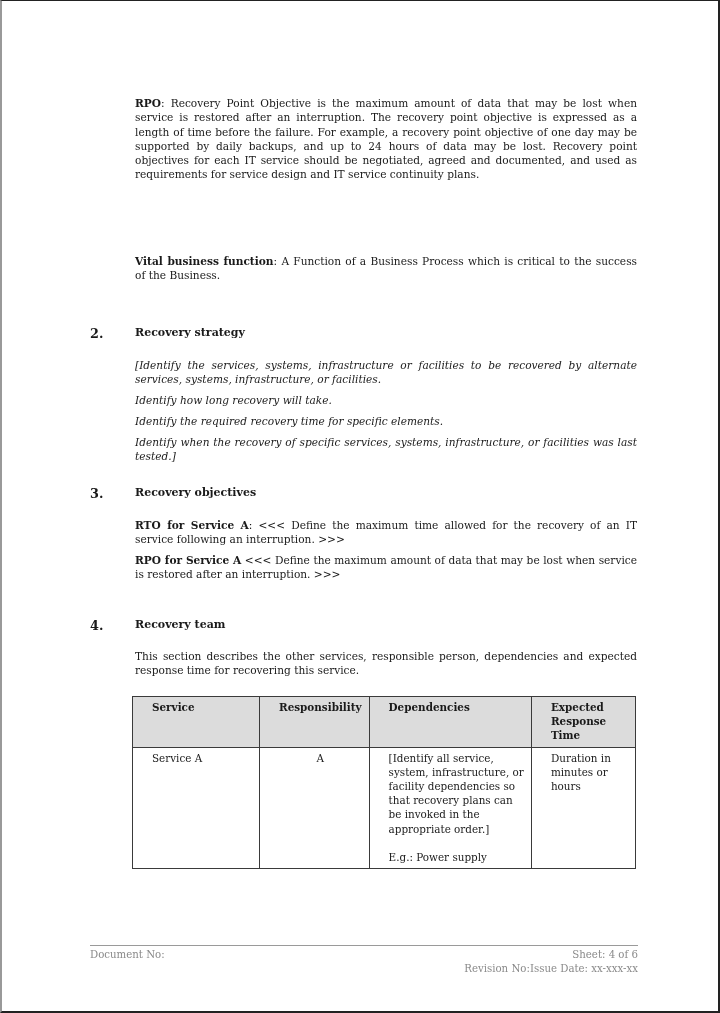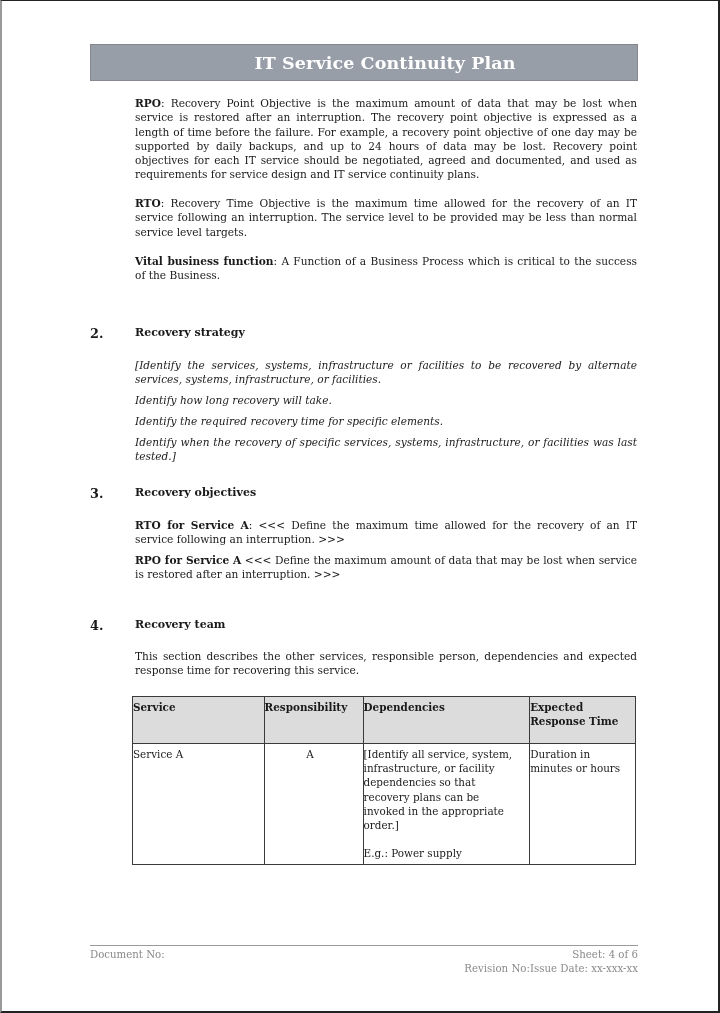--- a/index.html
+++ b/index.html
@@ -50,21 +50,21 @@
     table.team {
       position: absolute; left: 130px; top: 695px; width: 504px;
       border-collapse: collapse;
       font-size: 10.4px; line-height: 14.2px;
       font-family: "DejaVu Serif", serif;
     }
     table.team th, table.team td {
       border: 1.5px solid #3a3a3a;
       vertical-align: top;
       text-align: left;
-      padding: 3px 7px 4px 0;
+      padding: 3px 7px 4px 19px;
     }
     table.team th {
       background: #dcdcdc; font-weight: bold; height: 47px;
     }
     table.team td.center { text-align: center; }
     .footer-line {
       position: absolute; left: 88px; top: 944px; width: 548px; height: 1px;
       background: #9a9a9a;
     }
     .footer {
@@ -72,31 +72,25 @@
       font-size: 10.2px; color: #8a8a8a;
       font-family: "DejaVu Serif", serif;
       display: flex; justify-content: space-between;
     }
   </style>
 </head>
 <body>
 
 <div class="page-frame">
 
-  <div class="title-bar">
-    <span>IT Service Continuity Plan</span>
-  </div>
 
   <div class="content" style="top:95px;">
     <b>RPO</b><span>: Recovery Point Objective is the maximum amount of data that may be lost when service is restored after an interruption. The recovery point objective is expressed as a length of time before the failure. For example, a recovery point objective of one day may be supported by daily backups, and up to 24 hours of data may be lost. Recovery point objectives for each IT service should be negotiated, agreed and documented, and used as requirements for service design and IT service continuity plans.</span>
   </div>
 
-  <div class="content" style="top:195px;">
-    <b>RTO</b><span>: Recovery Time Objective is the maximum time allowed for the recovery of an IT service following an interruption. The service level to be provided may be less than normal service level targets.</span>
-  </div>
 
   <div class="content" style="top:253px;">
     <b>Vital business function</b><span>: A Function of a Business Process which is critical to the success of the Business.</span>
   </div>
 
   <div class="heading-num" style="top:325px;">2.</div>
   <div class="heading-text" style="top:325px;">Recovery strategy</div>
 
   <div class="content italic" style="top:357px;">[Identify the services, systems, infrastructure or facilities to be recovered by alternate services, systems, infrastructure, or facilities.</div>
   <div class="content italic" style="top:392px;">Identify how long recovery will take.</div>

